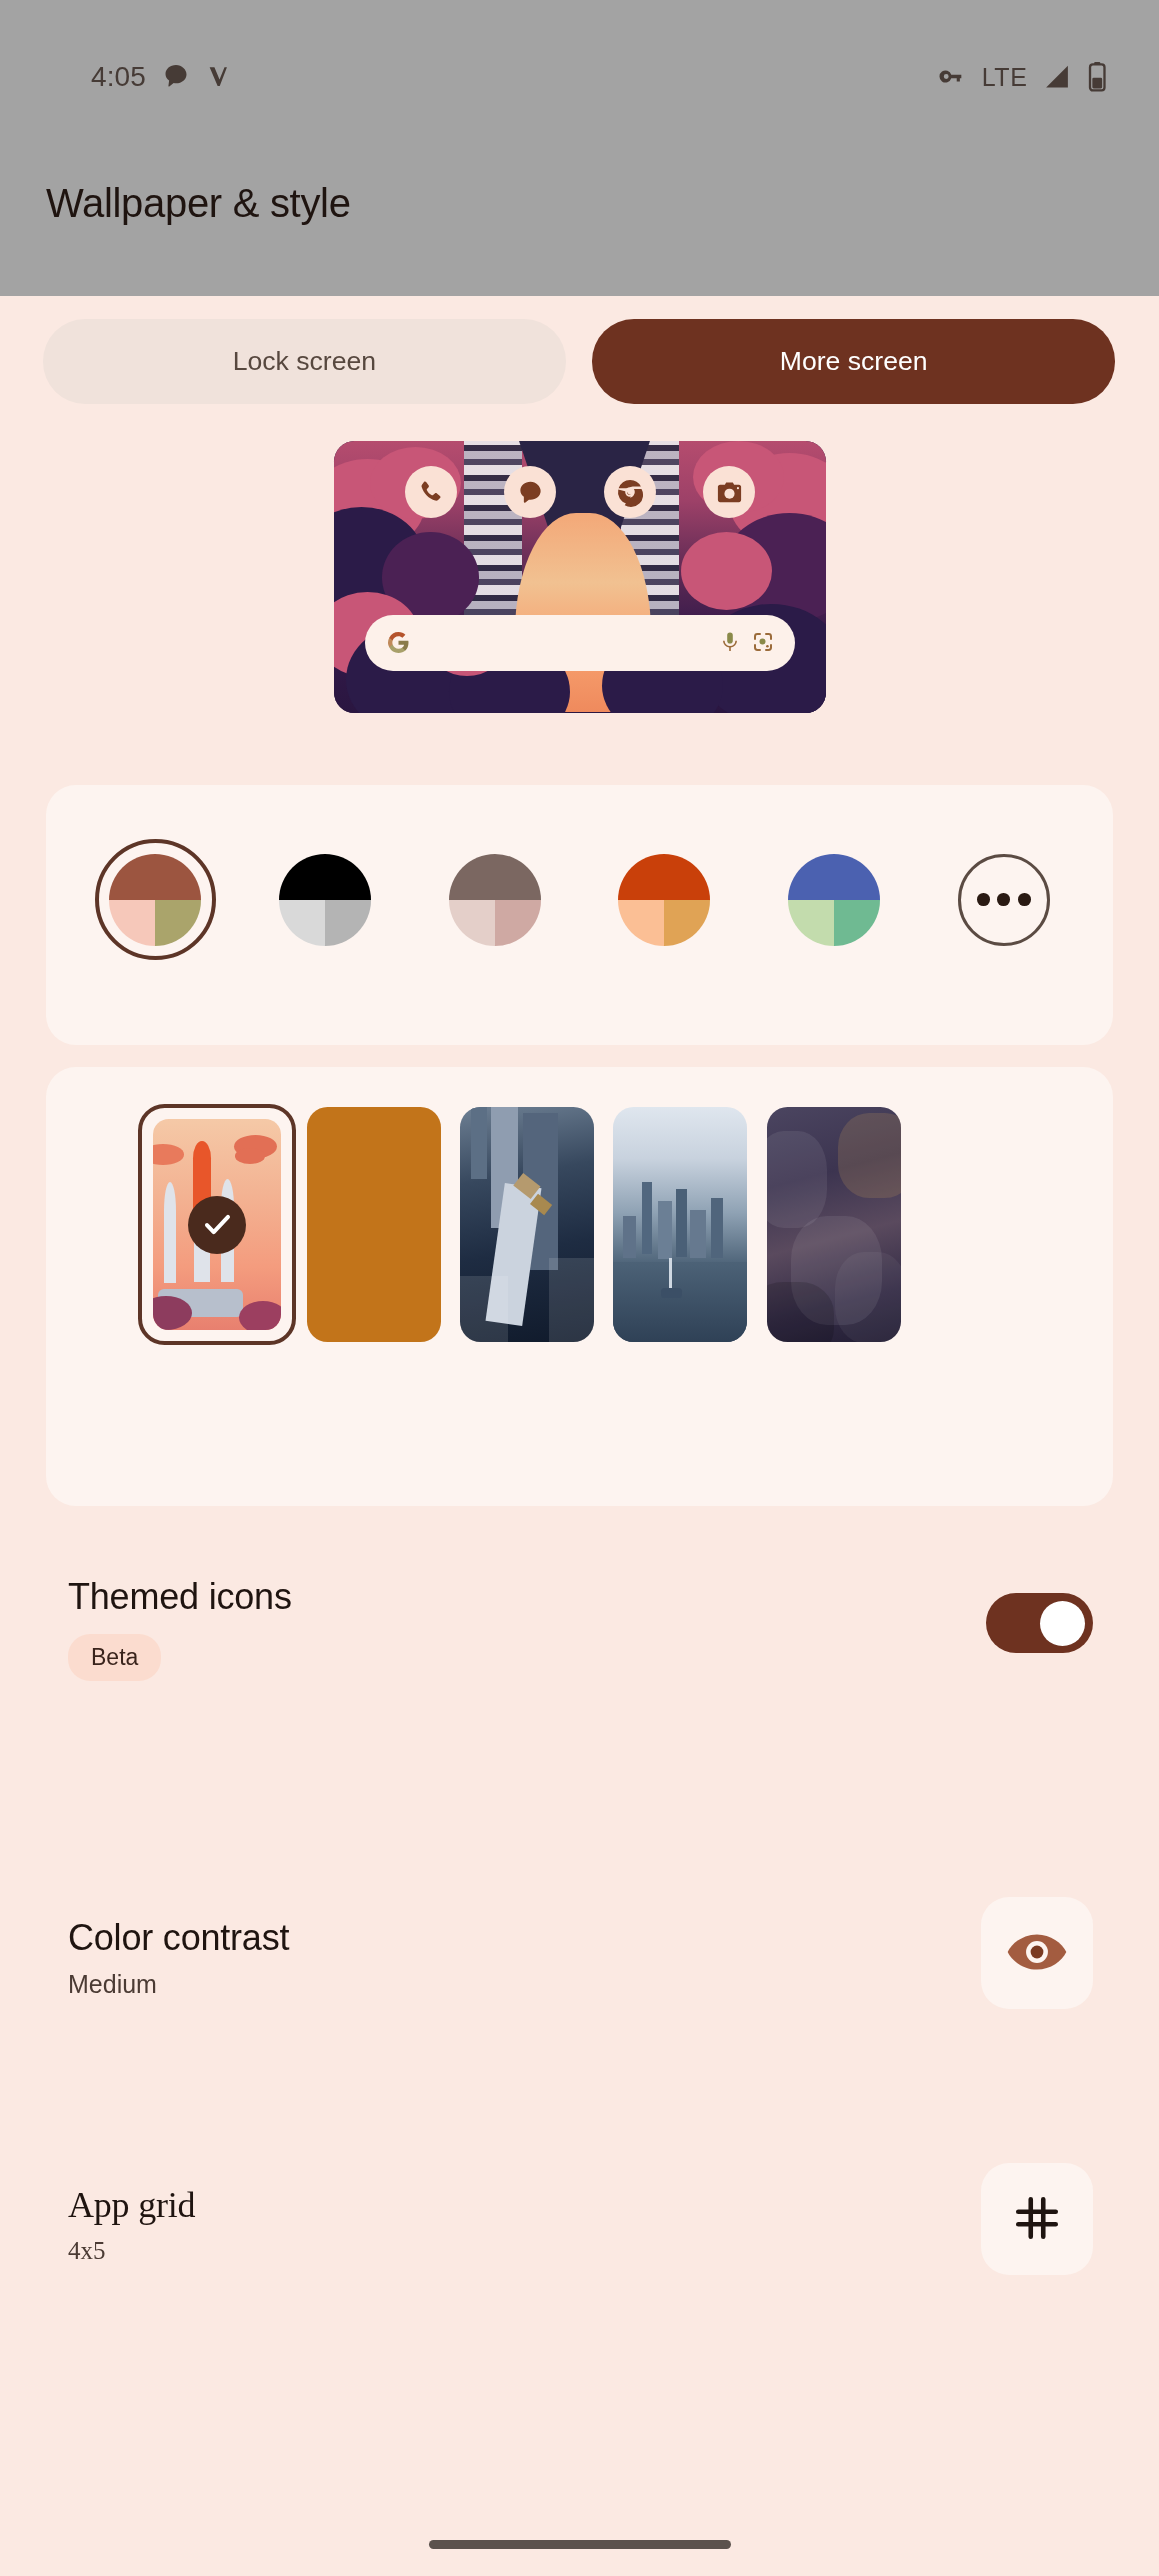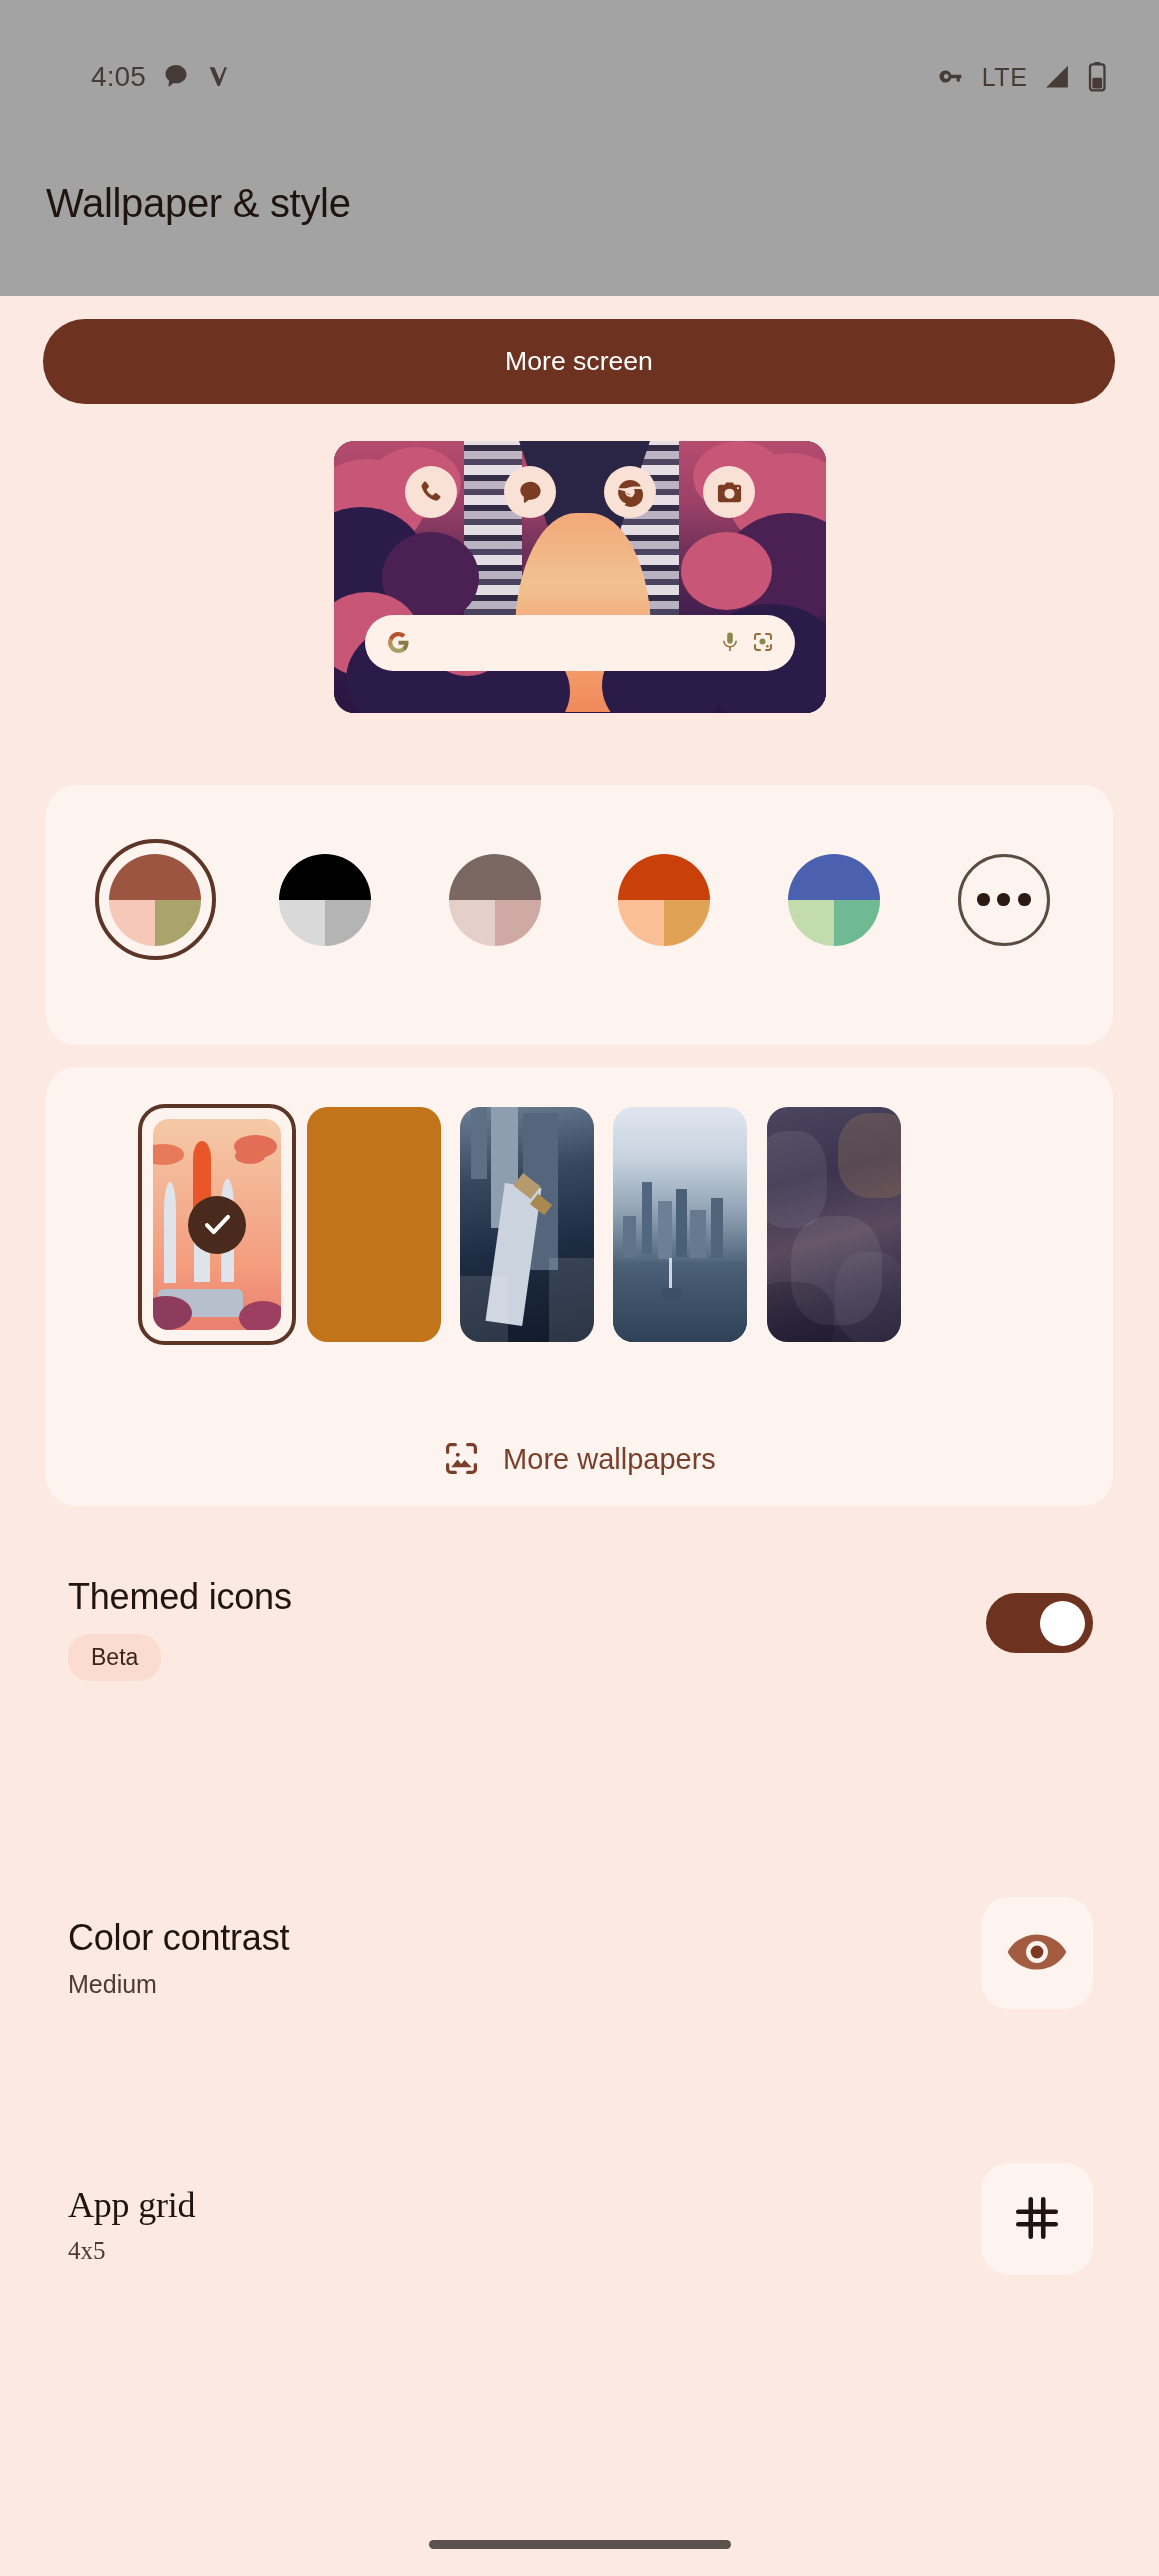--- a/index.html
+++ b/index.html
@@ -414,20 +414,21 @@
             <rect x="3.2" y="13" width="7.6" height="8.2" rx="1" fill="#463b36"></rect>
           </svg>
         </span>
       </div>
     </div>
 
     <div class="page-title">Wallpaper &amp; style</div>
   </div>
 
   <div class="tabs">
+    <div class="tab inactive">Lock screen</div>
     <div class="tab active">More screen</div>
   </div>
 
   <div class="preview-wrap">
     <div class="wp-bg">
       <div class="wp-sky"></div>
       <div class="wp-tower t1"></div>
       <div class="wp-tower t2"></div>
       <div class="wp-dark-v"></div>
       <div class="wp-flame"></div>
@@ -613,33 +614,20 @@
         <div class="art-rock"></div>
         <div class="rk-s" style="left:-12px; top:24px;  width:72px; height:97px;"></div>
         <div class="rk-s" style="right:-15.7px; top:6px;  width:78px; height:85px; background:rgba(190,150,90,0.22);"></div>
         <div class="rk-s" style="left:24px;  top:109px; width:91px; height:109px;"></div>
         <div class="rk-s" style="right:-6px; top:145px; width:72px; height:91px; background:rgba(255,255,255,0.05);"></div>
         <div class="rk-s" style="left:-18px; top:175px; width:85px; height:78px; background:rgba(0,0,0,0.15);"></div>
       </div>
 
     </div>
 
-    <div class="more-wallpapers">
-      <span>
-        <svg width="37" height="37" viewBox="0 0 24 24">
-          <path d="M3 8V5a2 2 0 012-2h3" fill="none" stroke="#7a3f2b" stroke-width="2.1" stroke-linecap="round"></path>
-          <path d="M16 3h3a2 2 0 012 2v3" fill="none" stroke="#7a3f2b" stroke-width="2.1" stroke-linecap="round"></path>
-          <path d="M21 16v3a2 2 0 01-2 2h-3" fill="none" stroke="#7a3f2b" stroke-width="2.1" stroke-linecap="round"></path>
-          <path d="M8 21H5a2 2 0 01-2-2v-3" fill="none" stroke="#7a3f2b" stroke-width="2.1" stroke-linecap="round"></path>
-          <circle cx="9.6" cy="9.6" r="1.3" fill="#7a3f2b"></circle>
-          <path d="M5.4 17.6l4-5 2.4 3 2.2-2.6 4.6 4.6z" fill="#7a3f2b"></path>
-        </svg>
-      </span>
-      <span class="mw-label">More wallpapers</span>
-    </div>
   </div>
 
   <div class="setting s-contrast">
     <div class="s-texts" style="gap:11px;">
       <div class="s-title">Color contrast</div>
       <div class="s-sub">Medium</div>
     </div>
     <div class="icon-tile">
       <span>
         <svg width="64" height="64" viewBox="0 0 24 24">

